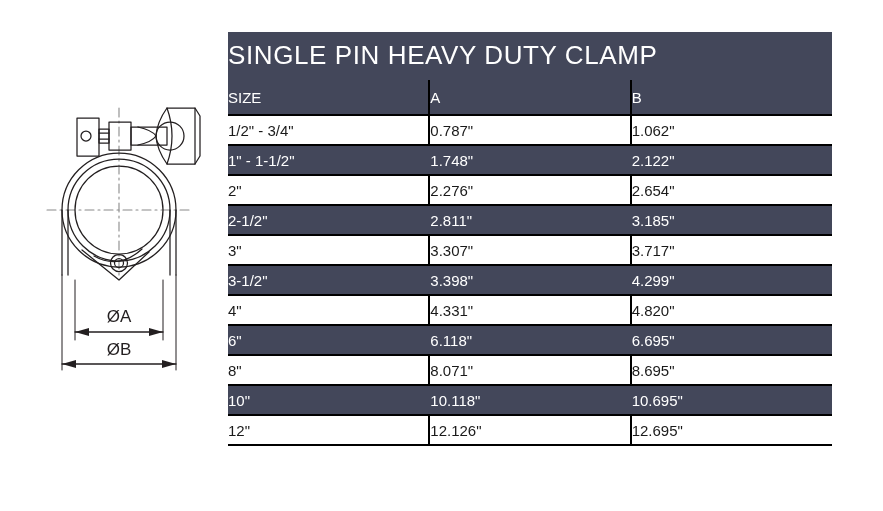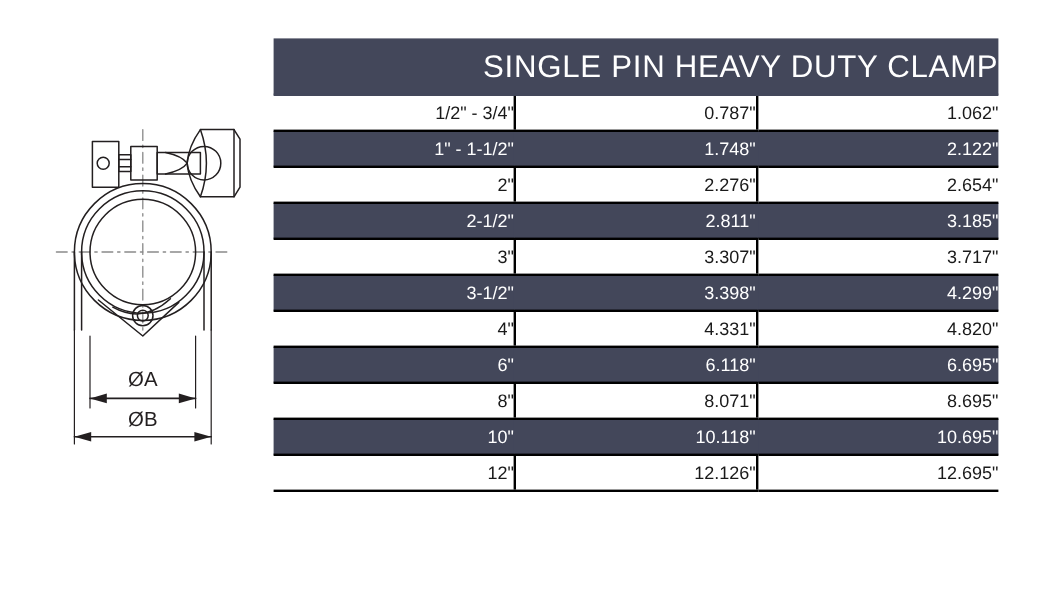--- a/index.html
+++ b/index.html
@@ -36,21 +36,21 @@
     left: 228px;
     top: 32px;
     width: 604px;
     border-collapse: collapse;
     table-layout: fixed;
   }
   #spec-table td,
   #spec-table th {
     padding: 0;
     margin: 0;
-    text-align: right;
+    text-align: left;
     vertical-align: middle;
     font-weight: normal;
   }
 
   .title-cell {
     background: #43475a;
     color: #ffffff;
     height: 46px;
     font-size: 26px;
     letter-spacing: 0.6px;
@@ -185,20 +185,25 @@
     <text x="99" y="222" fill="#231f20" font-size="17" font-family="Liberation Sans, sans-serif" text-anchor="middle">ØA</text>
     <text x="99" y="255" fill="#231f20" font-size="17" font-family="Liberation Sans, sans-serif" text-anchor="middle">ØB</text>
   </svg>
 </div>
 
 <table id="spec-table">
   <thead>
     <tr>
       <td class="title-cell" colspan="3">SINGLE PIN HEAVY DUTY CLAMP</td>
     </tr>
+    <tr class="subhead-row">
+      <td class="col-size">SIZE</td>
+      <td class="col-a">A</td>
+      <td class="col-b">B</td>
+    </tr>
   </thead>
   <tbody>
     <tr class="data-row light">
       <td class="col-size">1/2" - 3/4"</td>
       <td class="col-a">0.787"</td>
       <td class="col-b">1.062"</td>
     </tr>
     <tr class="data-row dark">
       <td class="col-size">1" - 1-1/2"</td>
       <td class="col-a">1.748"</td>

